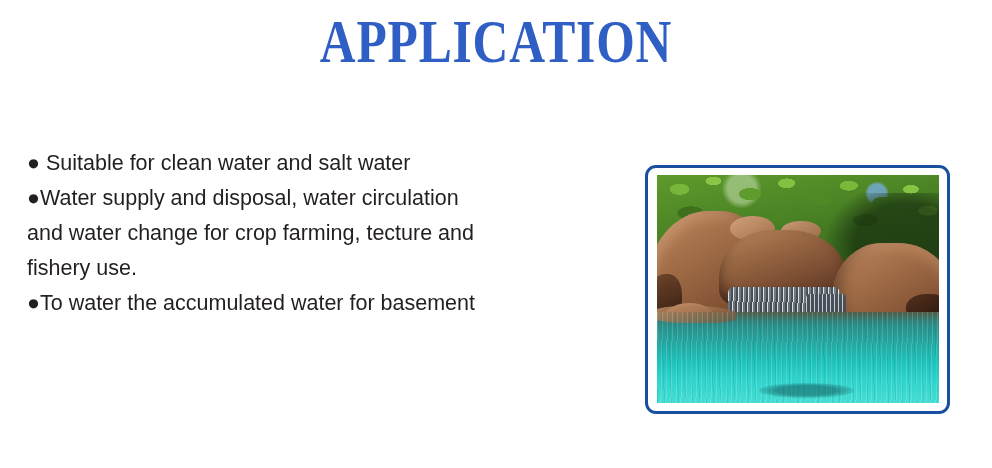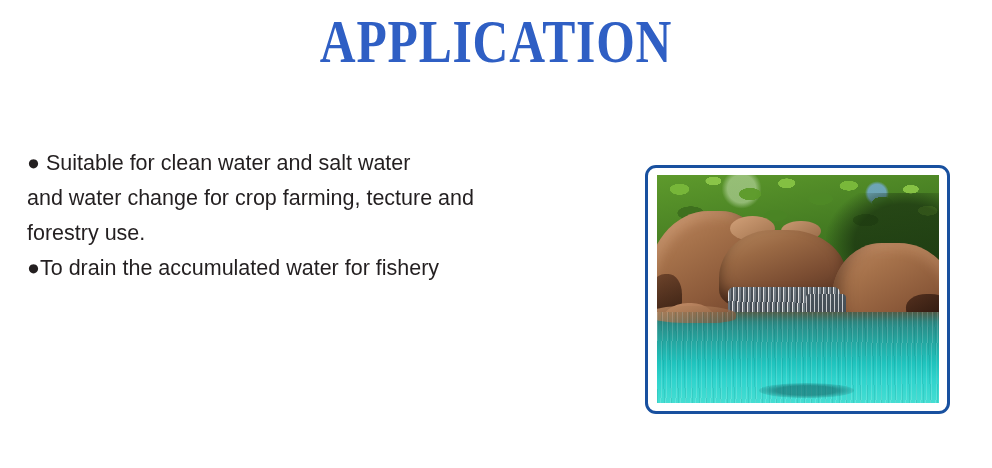--- a/index.html
+++ b/index.html
@@ -224,27 +224,30 @@
 </head>
 <body>
 
 <div class="page-title">APPLICATION</div>
 
 <div class="application-text">
   <p class="app-line no-justify">
     <span>● Suitable for clean water and salt water</span>
   </p>
   <p class="app-line">
+    <span>●Water supply and disposal, water circulation</span>
+  </p>
+  <p class="app-line">
     <span>and water change for crop farming, tecture and</span>
   </p>
   <p class="app-line no-justify">
-    <span>forestry use.</span>
+    <span>fishery use.</span>
   </p>
   <p class="app-line">
-    <span>●To drain the accumulated water for fishery</span>
+    <span>●To water the accumulated water for basement</span>
   </p>
 </div>
 
 <div class="photo-frame">
   <div class="photo" title="Waterfall cascading over brown rocks into a clear turquoise pool surrounded by green foliage">
     <div class="ph-sky"></div>
     <div class="ph-leaves"></div>
     <div class="ph-dark-brush"></div>
 
     <div class="rock rock-left">

